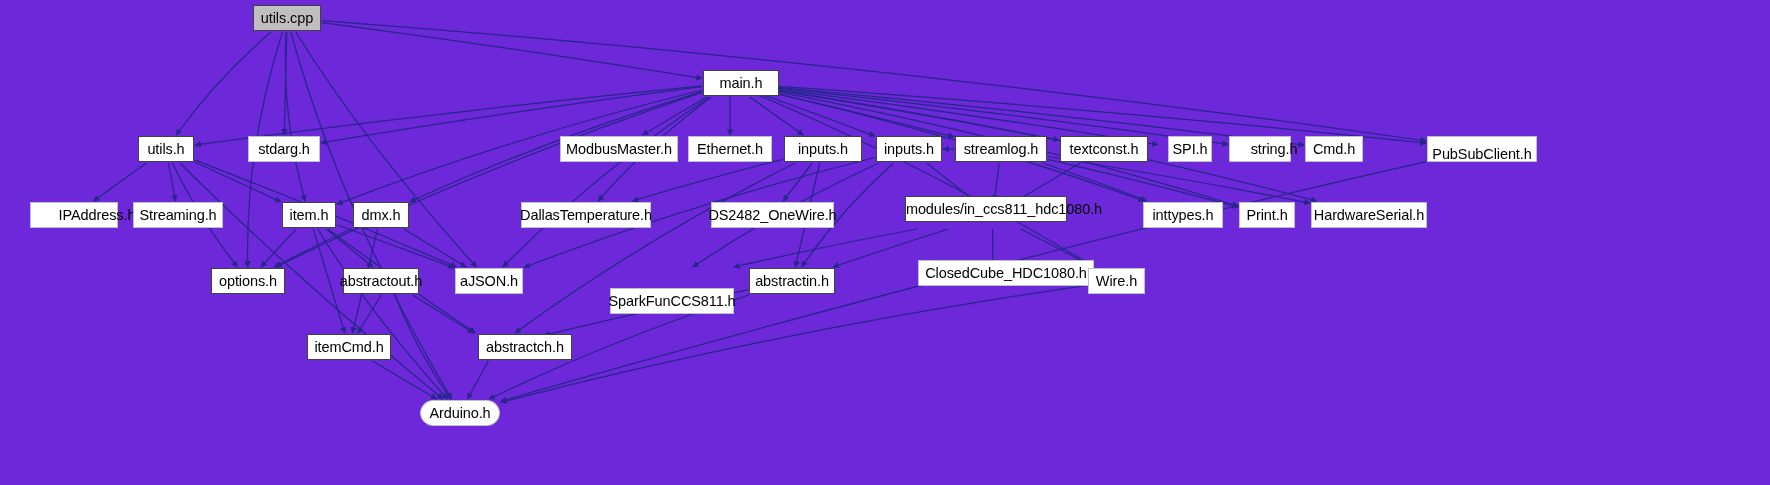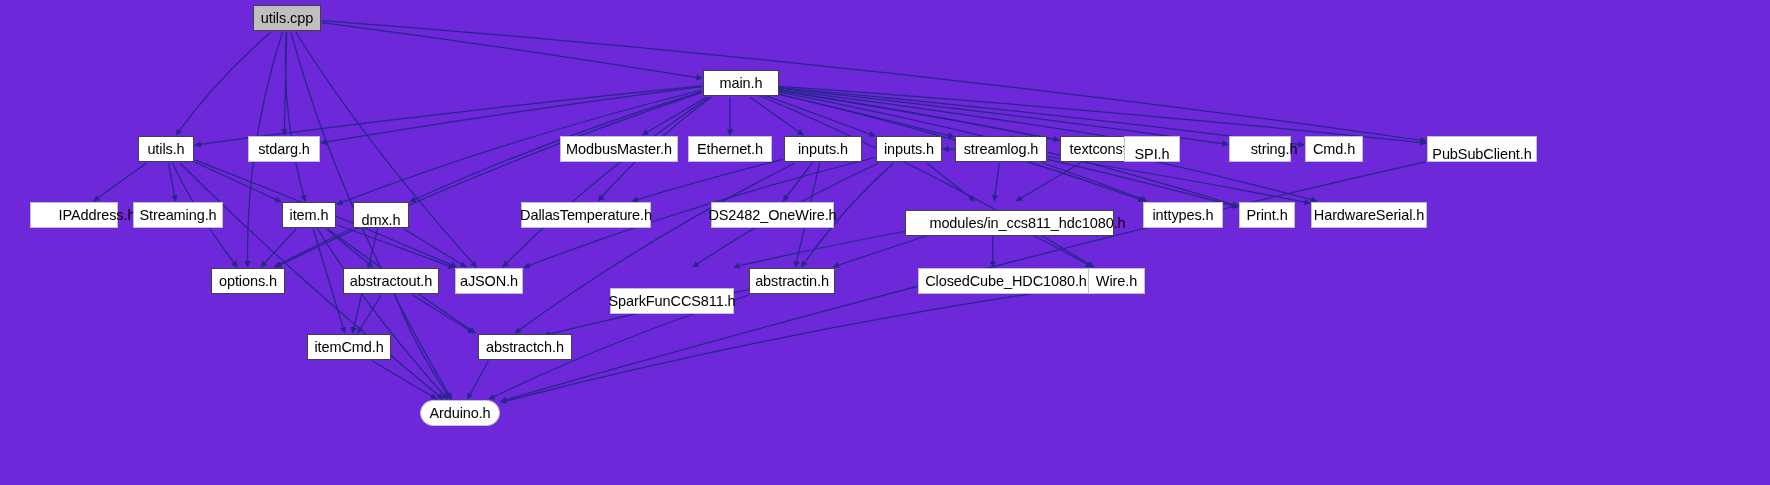--- a/index.html
+++ b/index.html
@@ -160,78 +160,78 @@
       </div>
       <div class="node bold" style="left: 876px; top: 136px; width: 66px;">
         <span class="node-label">inputs.h</span>
       </div>
       <div class="node bold" style="left: 955px; top: 136px; width: 92px;">
         <span class="node-label">streamlog.h</span>
       </div>
       <div class="node bold" style="left: 1060px; top: 136px; width: 88px;">
         <span class="node-label">textconst.h</span>
       </div>
-      <div class="node" style="left: 1124px; top: 136px; width: 56px; align-items: flex-end;">
+      <div class="node" style="left: 1168px; top: 136px; width: 44px;">
         <span class="node-label">SPI.h</span>
       </div>
       <div class="node" style="left: 1229px; top: 136px; width: 62px; padding-left: 28px;">
         <span class="node-label">string.h</span>
       </div>
       <div class="node" style="left: 1305px; top: 136px; width: 58px;">
         <span class="node-label">Cmd.h</span>
       </div>
       <div class="node" style="left: 1427px; top: 136px; width: 110px; align-items: flex-end;">
         <span class="node-label">PubSubClient.h</span>
       </div>
       <div class="node" style="left: 30px; top: 202px; width: 88px; padding-left: 46px;">
         <span class="node-label">IPAddress.h</span>
       </div>
       <div class="node" style="left: 133px; top: 202px; width: 90px;">
         <span class="node-label">Streaming.h</span>
       </div>
       <div class="node bold" style="left: 282px; top: 202px; width: 54px;">
         <span class="node-label">item.h</span>
       </div>
-      <div class="node bold" style="left: 353px; top: 202px; width: 56px; align-items: flex-end;">
+      <div class="node bold" style="left: 353px; top: 202px; width: 56px;">
         <span class="node-label">dmx.h</span>
       </div>
       <div class="node" style="left: 521px; top: 202px; width: 130px;">
         <span class="node-label">DallasTemperature.h</span>
       </div>
       <div class="node" style="left: 711px; top: 202px; width: 123px;">
         <span class="node-label">DS2482_OneWire.h</span>
       </div>
-      <div class="node bold" style="left: 905px; top: 210px; width: 209px; padding-left: 36px;">
+      <div class="node bold" style="left: 905px; top: 196px; width: 162px; padding-left: 36px;">
         <span class="node-label">modules/in_ccs811_hdc1080.h</span>
       </div>
       <div class="node" style="left: 1143px; top: 202px; width: 80px;">
         <span class="node-label">inttypes.h</span>
       </div>
       <div class="node" style="left: 1239px; top: 202px; width: 56px;">
         <span class="node-label">Print.h</span>
       </div>
       <div class="node" style="left: 1311px; top: 202px; width: 116px;">
         <span class="node-label">HardwareSerial.h</span>
       </div>
       <div class="node bold" style="left: 211px; top: 268px; width: 74px;">
         <span class="node-label">options.h</span>
       </div>
-      <div class="node bold" style="left: 343px; top: 268px; width: 96px;">
+      <div class="node bold" style="left: 343px; top: 268px; width: 76px;">
         <span class="node-label">abstractout.h</span>
       </div>
       <div class="node" style="left: 455px; top: 268px; width: 68px;">
         <span class="node-label">aJSON.h</span>
       </div>
       <div class="node" style="left: 610px; top: 268px; width: 124px; margin-top: 20px;">
         <span class="node-label">SparkFunCCS811.h</span>
       </div>
       <div class="node bold" style="left: 749px; top: 268px; width: 86px;">
         <span class="node-label">abstractin.h</span>
       </div>
-      <div class="node" style="left: 918px; top: 268px; width: 176px; justify-content: center;">
+      <div class="node" style="left: 918px; top: 260px; width: 176px; justify-content: center;">
         <span class="node-label">ClosedCube_HDC1080.h</span>
       </div>
       <div class="node" style="left: 1088px; top: 268px; width: 57px;">
         <span class="node-label">Wire.h</span>
       </div>
       <div class="node bold" style="left: 307px; top: 334px; width: 84px;">
         <span class="node-label">itemCmd.h</span>
       </div>
       <div class="node bold" style="left: 449px; top: 334px; width: 94px; margin-left: 29px;">
         <span class="node-label">abstractch.h</span>

